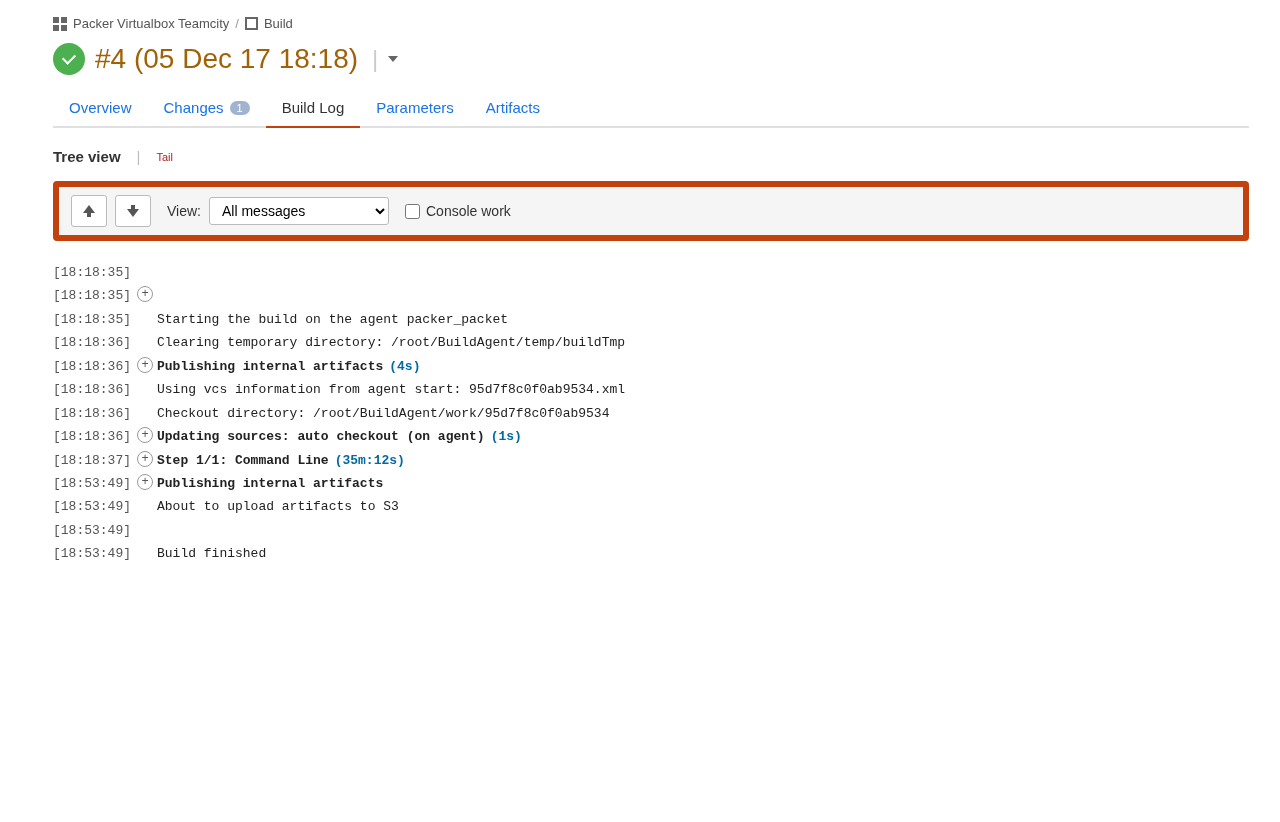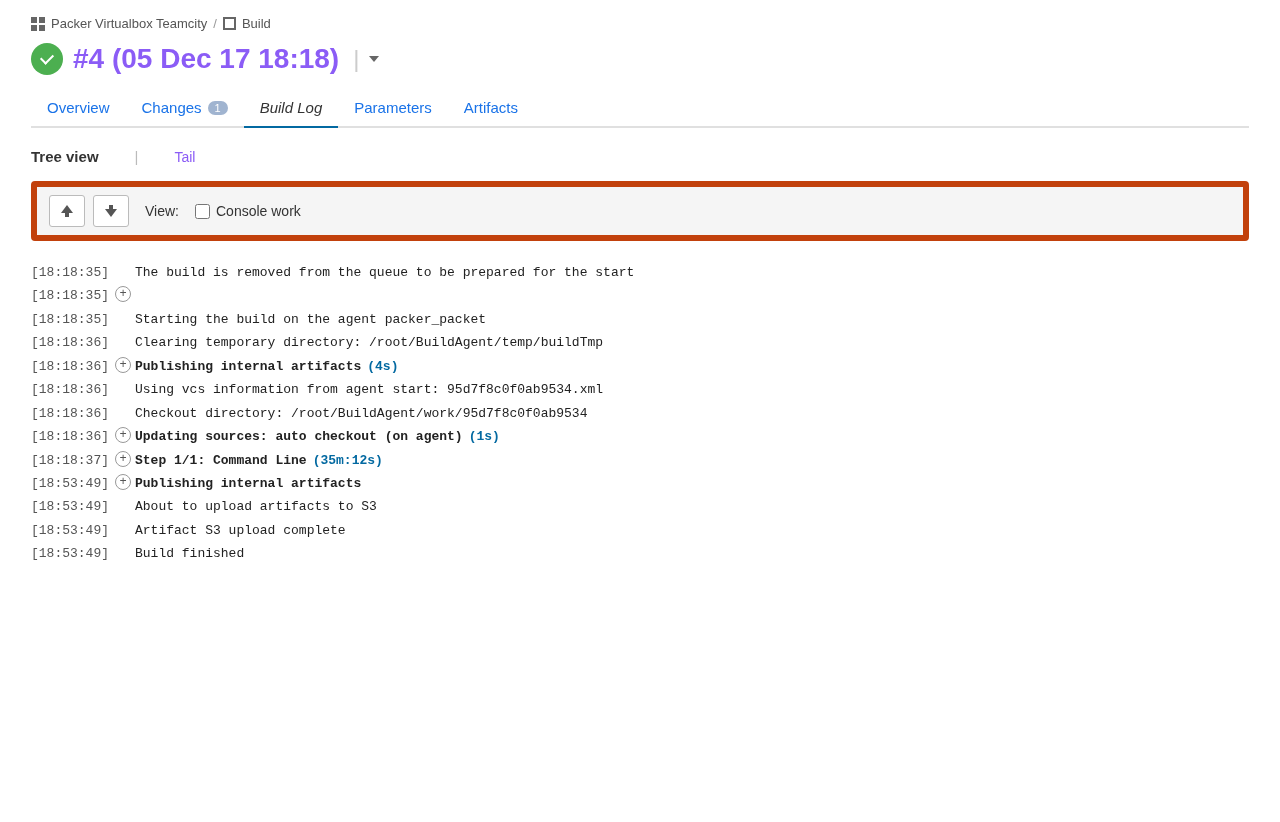--- a/index.html
+++ b/index.html
@@ -5,20 +5,21 @@
     * { box-sizing: border-box; margin: 0; padding: 0; }
     body {
       font-family: -apple-system, BlinkMacSystemFont, "Segoe UI", Helvetica, Arial, sans-serif;
       font-size: 14px;
       color: #333;
       background: #fff;
     }
     .page-container {
       padding: 16px 31px;
       max-width: 1280px;
+      margin-left: 22px;
     }
     .breadcrumb {
       display: flex;
       align-items: center;
       gap: 6px;
       color: #666;
       font-size: 13px;
       margin-bottom: 12px;
     }
     .breadcrumb-grid-icon {
@@ -64,22 +65,22 @@
       content: '';
       display: block;
       width: 10px;
       height: 6px;
       border-left: 2.5px solid white;
       border-bottom: 2.5px solid white;
       transform: rotate(-45deg) translate(1px, -1px);
     }
     .build-title h1 {
       font-size: 28px;
-      font-weight: 700;
-      color: #8b5cf6;
+      font-weight: 400;
+      color: #a16207;
     }
     .build-title-divider {
       color: #ccc;
       font-size: 24px;
       margin-left: 4px;
     }
     .dropdown-arrow {
       width: 0;
       height: 0;
       border-left: 5px solid transparent;
@@ -104,52 +105,51 @@
       color: #1a73e8;
       text-decoration: none;
       border-bottom: 2px solid transparent;
       margin-bottom: -2px;
       display: flex;
       align-items: center;
       gap: 6px;
     }
     .tab.active {
       color: #333;
-      border-bottom: 2px solid #0369a1;
+      border-bottom: 2px solid #c2410c;
       font-weight: 500;
-      font-style: italic;
     }
     .tab-badge {
       background: #a0b4d0;
       color: white;
       font-size: 11px;
       border-radius: 10px;
       padding: 1px 7px;
       font-weight: 500;
     }
 
     .log-view-controls {
       display: flex;
       align-items: center;
-      gap: 36px;
+      gap: 16px;
       margin-bottom: 16px;
     }
     .view-mode-label {
       font-weight: 700;
       font-size: 15px;
       color: #333;
     }
     .view-mode-sep {
       color: #bbb;
       font-size: 15px;
     }
     .view-mode-link {
-      color: #8b5cf6;
+      color: #b91c1c;
       text-decoration: none;
-      font-size: 14px;
+      font-size: 11px;
       cursor: pointer;
     }
 
     .toolbar {
       display: flex;
       align-items: center;
       gap: 8px;
       background: #f5f5f5;
       border: 6px solid #c2410c;
       border-radius: 4px;
@@ -296,31 +296,35 @@
         <rect x="6" y="10" width="4" height="4" fill="#555"></rect>
       </svg>
     </button>
     <button class="nav-btn">
       <svg viewBox="0 0 16 16">
         <polygon points="8,14 14,6 2,6" fill="#555"></polygon>
         <rect x="6" y="2" width="4" height="4" fill="#555"></rect>
       </svg>
     </button>
     <span class="view-label">View:</span>
+    <select class="view-select">
+      <option>All messages</option>
+      <option>Errors and warnings</option>
+      <option>Build problems only</option>
+    </select>
     <div class="console-view-wrap">
       <input type="checkbox" class="console-checkbox" style="">
       <label class="console-label">Console work</label>
     </div>
   </div>
 
   <div class="log-area" id="log-area">
   <div class="log-line">
         <span class="log-timestamp">[18:18:35]</span>
         <span style="width: 16px; flex-shrink: 0;"></span>
-        <span class="log-text">The build is removed from the queue to be prepared for the start</span>
       </div>
       <div class="log-line">
         <span class="log-timestamp">[18:18:35]</span>
         <span class="log-expand">+</span>
       </div>
       <div class="log-line">
         <span class="log-timestamp">[18:18:35]</span>
         <span style="width: 16px; flex-shrink: 0;"></span>
         <span class="log-text">Starting the build on the agent packer_packet</span>
       </div>
@@ -360,21 +364,20 @@
         <span class="log-text bold">Publishing internal artifacts</span>
       </div>
       <div class="log-line">
         <span class="log-timestamp">[18:53:49]</span>
         <span style="width: 16px; flex-shrink: 0;"></span>
         <span class="log-text">About to upload artifacts to S3</span>
       </div>
       <div class="log-line">
         <span class="log-timestamp">[18:53:49]</span>
         <span style="width: 16px; flex-shrink: 0;"></span>
-        <span class="log-text">Artifact S3 upload complete</span>
       </div>
       <div class="log-line">
         <span class="log-timestamp">[18:53:49]</span>
         <span style="width: 16px; flex-shrink: 0;"></span>
         <span class="log-text">Build finished</span>
       </div>
     </div>
 
 </div>
 

